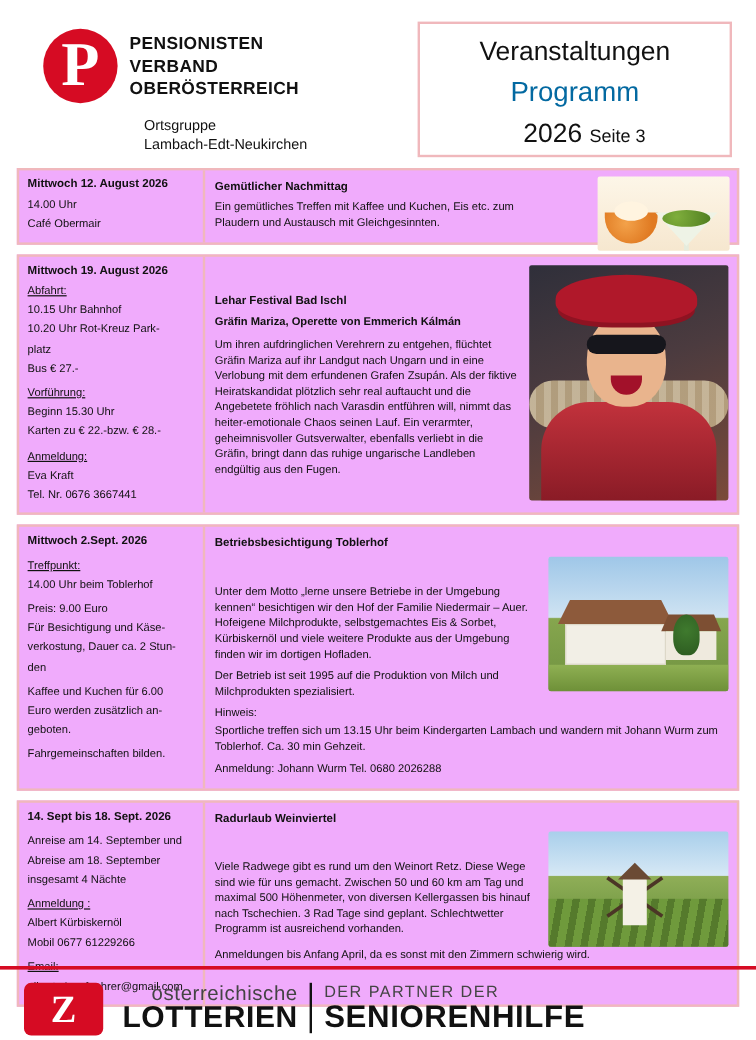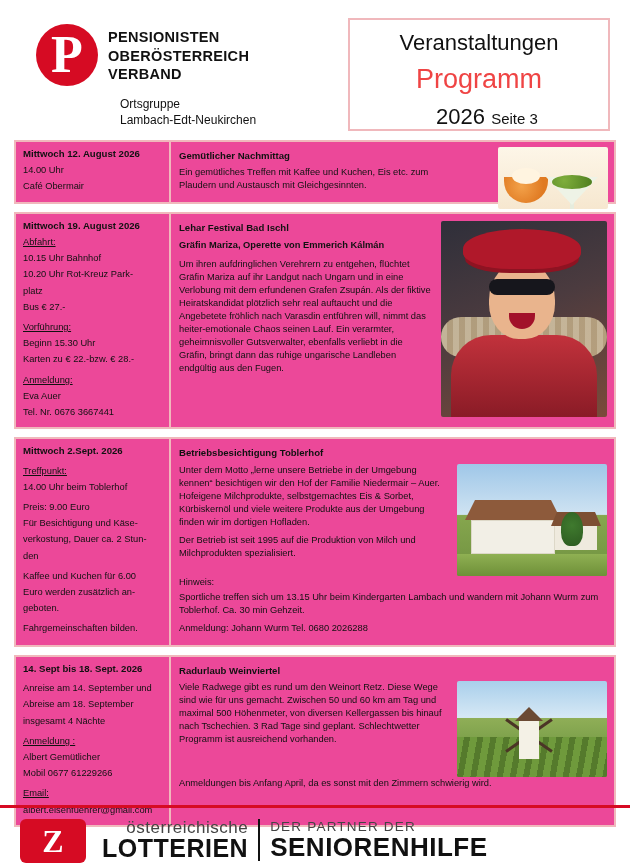--- a/index.html
+++ b/index.html
@@ -71,30 +71,30 @@
     left: 348px;
     top: 18px;
     width: 262px;
     height: 113px;
     border: 2px solid #f0b8bc;
     background: #ffffff;
     text-align: center;
     padding-top: 6px;
   }
   .title-box .l1 { font-size: 22px; color: #111; line-height: 1.5; }
-  .title-box .l2 { font-size: 27px; color: #ef4444; line-height: 1.5; }
+  .title-box .l2 { font-size: 23px; color: #0369a1; line-height: 1.5; }
   .title-box .l3 { font-size: 22px; color: #111; line-height: 1.5; padding-left: 16px; }
   .title-box .l3 .seite { font-size: 15px; }
 
   
   .events { padding: 0 14px; }
   .event {
     display: flex;
     border: 2px solid #f0b8bc;
-    background: #ec4899;
+    background: #f0abfc;
     margin-bottom: 8px;
   }
   .ev-left {
     width: 155px;
     flex: 0 0 155px;
     border-right: 2px solid #f0b8bc;
     padding: 5px 6px 5px 7px;
     font-size: 9.3px;
     line-height: 1.42;
     color: #111;
@@ -118,21 +118,21 @@
   }
   .ev-title {
     font-weight: bold;
     font-size: 9.6px;
     margin-bottom: 4px;
   }
   .ev-sub { font-weight: bold; margin-bottom: 6px; }
   .ev-right p { margin: 0 0 5px 0; }
   .ev-right .u { }
   .body-flex { display: flex; gap: 8px; }
-  .body-text { flex: 1 1 auto; }
+  .body-text { flex: 1 1 auto; margin-top: 23px; }
 
   
   .pic { flex: 0 0 auto; border-radius: 2px; overflow: hidden; position: relative; }
 
   
   .pic-dessert {
     width: 110px; height: 62px;
     background: linear-gradient(180deg,#fdf6e8 0%, #f6e7cf 100%);
     position: absolute; right: 6px; top: 5px;
   }
@@ -303,22 +303,22 @@
 
 <div class="page">
 
   <div class="header">
     <div class="logo-block">
       <div class="logo-circle">
         <div class="p">P</div>
       </div>
       <div class="org-name">
         <div>PENSIONISTEN</div>
+        <div>VERBAND</div>
         <div>OBERÖSTERREICH</div>
-        <div>VERBAND</div>
       </div>
     </div>
     <div class="ortsgruppe">
       <div>Ortsgruppe</div>
       <div>Lambach-Edt-Neukirchen</div>
     </div>
     <div class="title-box">
       <div class="l1">Veranstaltungen</div>
       <div class="l2">Programm</div>
       <div class="l3">
@@ -354,21 +354,21 @@
         <div class="ev-date">Mittwoch  19. August 2026</div>
         <p class="lbl">Abfahrt:</p>
         <p>10.15 Uhr Bahnhof</p>
         <p>10.20 Uhr Rot-Kreuz Park-</p>
         <p>platz</p>
         <p>Bus € 27.-</p>
         <p class="lbl gap">Vorführung:</p>
         <p>Beginn 15.30 Uhr</p>
         <p>Karten zu € 22.-bzw. € 28.-</p>
         <p class="lbl gap">Anmeldung:</p>
-        <p>Eva Auer</p>
+        <p>Eva Kraft</p>
         <p>Tel. Nr.  0676 3667441</p>
       </div>
       <div class="ev-right">
         <div class="body-flex">
           <div class="body-text">
             <div class="ev-title">Lehar Festival Bad Ischl</div>
             <div class="ev-sub">Gräfin Mariza, Operette von Emmerich Kálmán</div>
             <p>Um ihren aufdringlichen Verehrern zu entgehen, flüchtet Gräfin Mariza auf ihr Landgut nach Ungarn und in eine Verlobung mit dem erfundenen Grafen Zsupán. Als der fiktive Heiratskandidat plötzlich sehr real auftaucht und die Angebetete fröhlich nach Varasdin entführen will, nimmt das heiter-emotionale Chaos seinen Lauf. Ein verarmter, geheimnisvoller Gutsverwalter, ebenfalls verliebt in die Gräfin, bringt dann das ruhige ungarische Landleben endgültig aus den Fugen.</p>
           </div>
           <div class="pic pic-opera">
@@ -422,21 +422,21 @@
       </div>
     </div>
 
     <div class="event">
       <div class="ev-left">
         <div class="ev-date">14. Sept bis 18. Sept. 2026</div>
         <p class="gap">Anreise am 14. September und</p>
         <p>Abreise am 18. September</p>
         <p>insgesamt 4 Nächte</p>
         <p class="lbl gap">Anmeldung :</p>
-        <p>Albert Gemütlicher</p>
+        <p>Albert Kürbiskernöl</p>
         <p>Mobil 0677 61229266</p>
         <p class="lbl gap">Email:</p>
         <p>albert.eisenfuehrer@gmail.com</p>
       </div>
       <div class="ev-right">
         <div class="ev-title">Radurlaub Weinviertel</div>
         <div class="body-flex">
           <div class="body-text">
             <p>Viele Radwege gibt es rund um den Weinort Retz. Diese Wege sind wie für uns gemacht. Zwischen 50 und 60 km am Tag und maximal 500 Höhenmeter, von diversen Kellergassen bis hinauf nach Tschechien. 3 Rad Tage sind geplant. Schlechtwetter Programm ist ausreichend vorhanden.</p>
           </div>

